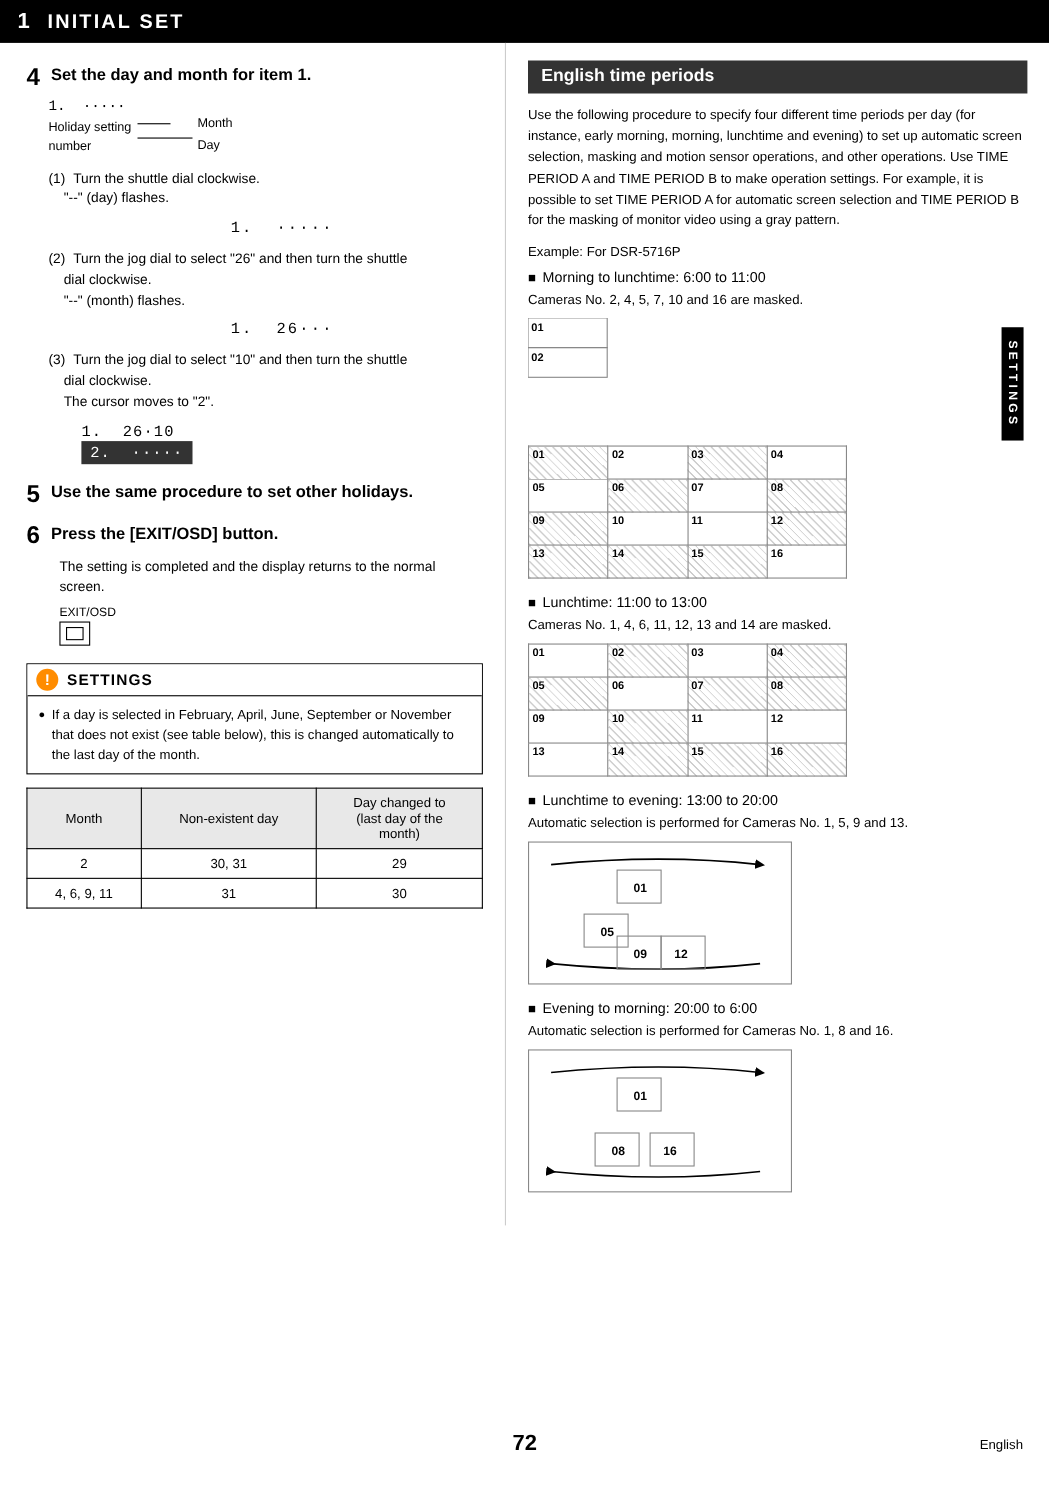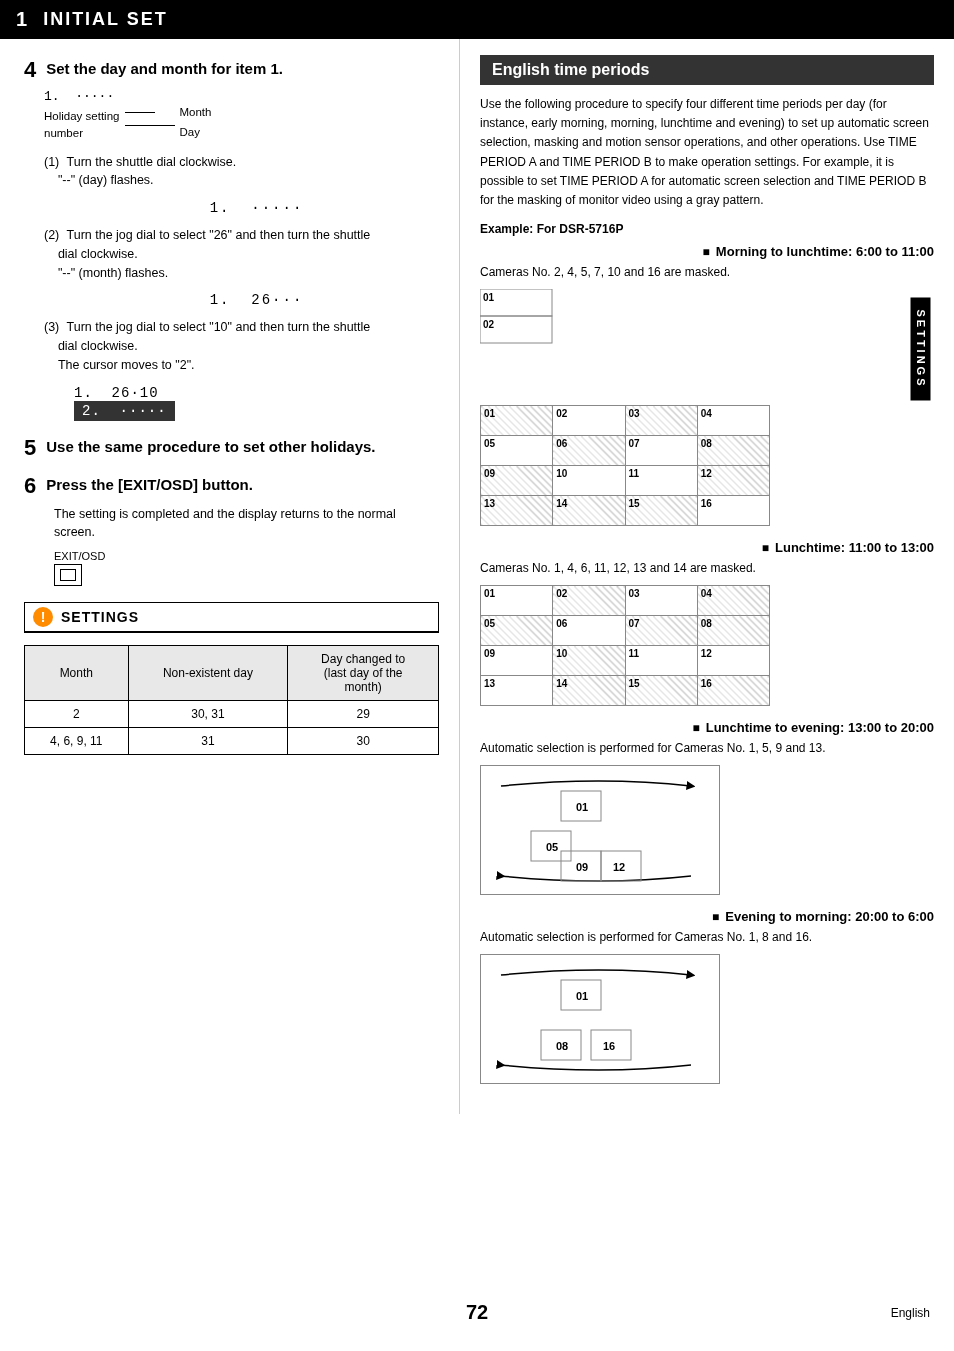--- a/index.html
+++ b/index.html
@@ -213,23 +213,22 @@
     }
 
     .subsection {
       margin-bottom: 14px;
     }
 
     .subsection-heading {
       display: flex;
       align-items: center;
       font-size: 13px;
-      font-weight: bold;
+      font-weight: normal;
       margin-bottom: 4px;
-      justify-content: flex-end;
     }
     .subsection-heading::before {
       content: '■';
       margin-right: 6px;
       font-size: 12px;
     }
 
     .subsection-desc {
       font-size: 12px;
       line-height: 1.5;
@@ -341,20 +340,23 @@
             <div class="exit-osd-inner"></div>
           </div>
         </div>
       </div>
 
       <div class="caution-box">
         <div class="caution-header">
           <div class="caution-icon">!</div>
           <span class="caution-title">SETTINGS</span>
         </div>
+        <div class="caution-body">
+          <div class="caution-bullet">If a day is selected in February, April, June, September or November that does not exist (see table below), this is changed automatically to the last day of the month.</div>
+        </div>
       </div>
 
       <table class="data-table">
         <thead>
           <tr>
             <th>Month</th>
             <th>Non-existent day</th>
             <th>Day changed to<br>(last day of the<br>month)</th>
           </tr>
         </thead>
@@ -377,21 +379,21 @@
     <div class="right-col">
 
       <div style="position:absolute; right:-18px; top:300px; transform:rotate(90deg); background:#000; color:#fff; font-size:11px; font-weight:bold; letter-spacing:3px; padding:4px 12px; white-space:nowrap; z-index:10;">SETTINGS</div>
 
       <div class="section-title-bar">
         <span>English time periods</span>
       </div>
 
       <p class="section-intro">Use the following procedure to specify four different time periods per day (for instance, early morning, morning, lunchtime and evening) to set up automatic screen selection, masking and motion sensor operations, and other operations. Use TIME PERIOD A and TIME PERIOD B to make operation settings. For example, it is possible to set TIME PERIOD A for automatic screen selection and TIME PERIOD B for the masking of monitor video using a gray pattern.</p>
 
-      <div style="font-size:12px; font-weight:bold; margin-bottom:8px;margin-top:11px;">Example: For DSR-5716P</div>
+      <div style="font-size:12px; font-weight:normal; margin-bottom:8px;margin-top:11px;">Example: For DSR-5716P</div>
 
       <div class="subsection">
         <div class="subsection-heading">
           <span>Morning to lunchtime: 6:00 to 11:00</span>
         </div>
         <div class="subsection-desc">Cameras No. 2, 4, 5, 7, 10 and 16 are masked.</div>
 
         <svg width="290" height="110" style="display:block; margin-bottom:6px;">
 
           <rect x="0" y="0" width="72" height="27" fill="none" stroke="#888" stroke-width="1"></rect>

